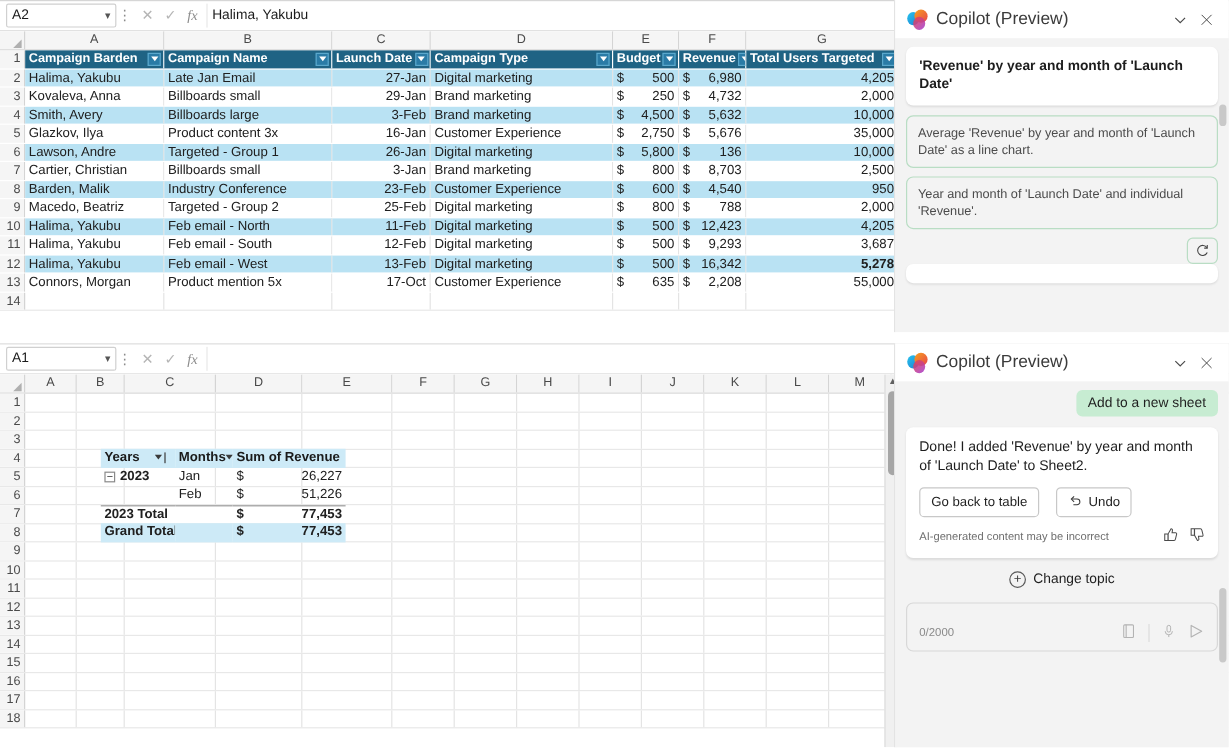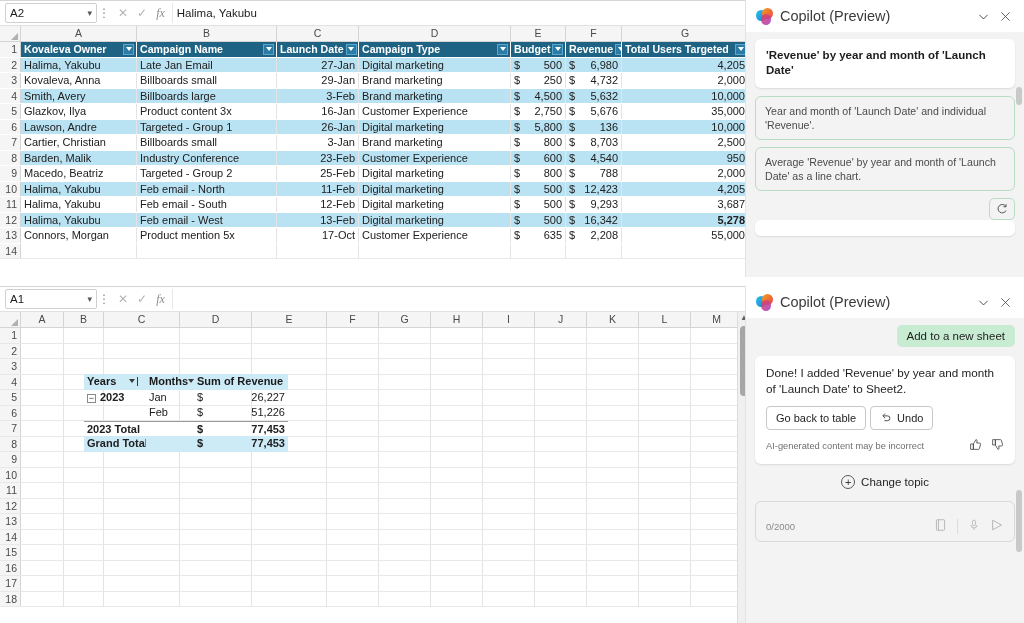--- a/index.html
+++ b/index.html
@@ -162,21 +162,21 @@
     background: #f3f3f3; display: flex; align-items: center; justify-content: center;
     color: #444; font-size: 12px;
   }
   .cp-user-bubble {
     background: #c7ecd2; border-radius: 5px; padding: 5px 10px;
     font-size: 11.5px; color: #1f1f1f; display: inline-block;
     margin-left: auto;
   }
   .cp-bubble-row { display: flex; justify-content: flex-end; margin-bottom: 9px; }
   .cp-ans-text { font-size: 11.7px; color: #1d1d1d; line-height: 16px; }
-  .cp-btn-row { display: flex; gap: 4px; margin-top: 9px; }
+  .cp-btn-row { display: flex; gap: 14px; margin-top: 9px; }
   .cp-btn {
     border: 1px solid #c8c8c8; border-radius: 4px; background: #ffffff;
     padding: 4px 9px; font-size: 11px; color: #1f1f1f;
     display: flex; align-items: center; gap: 5px;
   }
   .cp-foot-row { display: flex; align-items: center; margin-top: 8px; }
   .cp-disclaimer { font-size: 9.3px; color: #6f6f6f; flex: 1; }
   .cp-thumbs { display: flex; gap: 9px; color: #4a4a4a; font-size: 12px; }
   .cp-change-topic {
     display: flex; align-items: center; justify-content: center;
@@ -256,21 +256,21 @@
           <div class="colhdr" style="width: 152px; min-width: 152px;">D</div>
           <div class="colhdr" style="width: 55px; min-width: 55px;">E</div>
           <div class="colhdr" style="width: 56px; min-width: 56px;">F</div>
           <div class="colhdr" style="width: 127px; min-width: 127px;">G</div>
           <div class="colhdr" style="width: 84px; min-width: 84px;">H</div>
         </div>
       <div id="top-rows">
           <div class="row tbl-row">
             <div class="rowhdr">1</div>
             <div class="cell tbl-hdr-cell" style="width: 116px; min-width: 116px;">
-              <span>Kovaleva Owner</span>
+              <span>Campaign Barden</span>
               <span class="filter-btn"></span>
             </div>
             <div class="cell tbl-hdr-cell" style="width: 140px; min-width: 140px;">
               <span>Campaign Name</span>
               <span class="filter-btn"></span>
             </div>
             <div class="cell tbl-hdr-cell" style="width: 82px; min-width: 82px;">
               <span>Launch Date</span>
               <span class="filter-btn"></span>
             </div>
@@ -533,22 +533,22 @@
         <div class="cp-hdr-btn">
           <svg width="11" height="11" viewBox="0 0 16 16">
               <path d="M2 2l12 12M14 2L2 14" fill="none" stroke="#4a4a4a" stroke-width="1.2"></path>
             </svg>
         </div>
       </div>
       <div class="cp-body">
         <div class="cp-card">
           <div class="cp-card-title">'Revenue' by year and month of 'Launch Date'</div>
         </div>
+        <div class="cp-suggest">Average 'Revenue' by year and month of 'Launch Date' as a line chart.</div>
         <div class="cp-suggest">Year and month of 'Launch Date' and individual 'Revenue'.</div>
-        <div class="cp-suggest">Average 'Revenue' by year and month of 'Launch Date' as a line chart.</div>
         <div class="cp-refresh-row">
           <div class="cp-refresh">
             <svg width="12" height="12" viewBox="0 0 16 16">
                 <path d="M13 4.5A5.6 5.6 0 1 0 13.4 10" fill="none" stroke="#444" stroke-width="1.2"></path>
                 <path d="M13.4 1.6V5h-3.4" fill="none" stroke="#444" stroke-width="1.2"></path>
               </svg>
           </div>
         </div>
         <div class="cp-card" style="height:16px;padding:0;"></div>
         <div class="cp-scroll" style="top:55px;height:18px;"></div>

